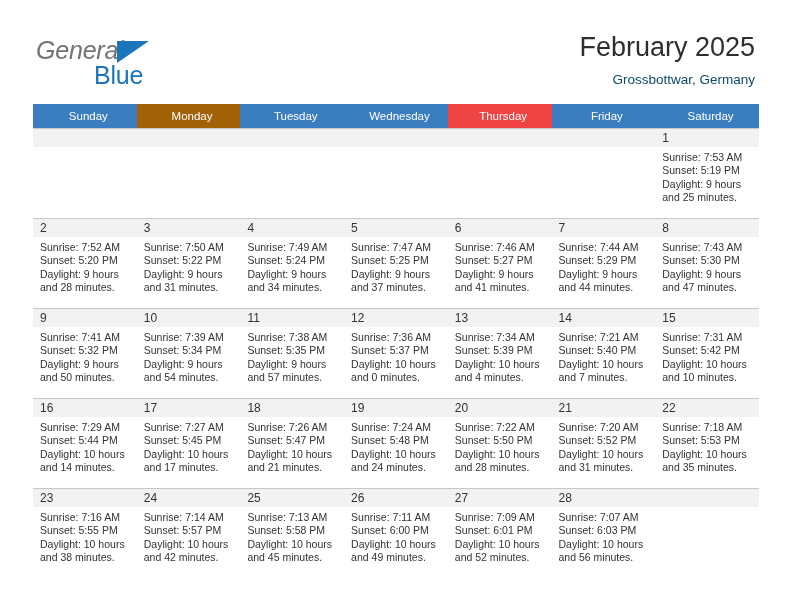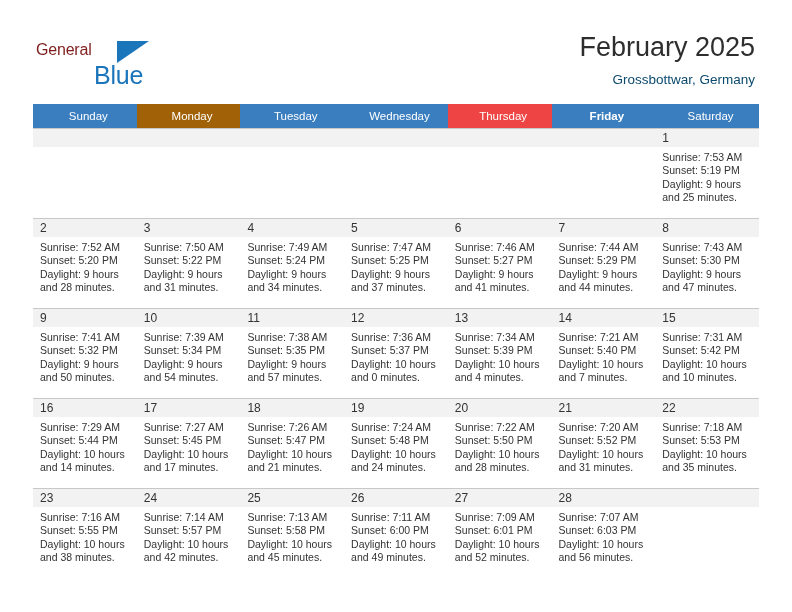--- a/index.html
+++ b/index.html
@@ -27,24 +27,25 @@
   .logo {
     position: absolute;
     left: 36px;
     top: 36px;
     width: 200px;
     height: 56px;
   }
   .logo-general {
     position: absolute;
     left: 0; top: 0;
-    font-size: 16px;
-    color: #7f1d1d;
+    font-size: 25px;
+    color: #737373;
     letter-spacing: -0.2px;
     line-height: 28px;
+    font-style: italic;
   }
   .logo-triangle {
     position: absolute;
     left: 81px;
     top: 5px;
     width: 0;
     height: 0;
     border-left: 32px solid #1b75bb;
     border-bottom: 22px solid transparent;
   }
@@ -149,21 +150,21 @@
   </div>
 
   <table class="calendar">
     <thead>
       <tr>
         <th style="background: rgb(58, 126, 191);">Sunday</th>
         <th style="background: #a16207;">Monday</th>
         <th style="background: rgb(58, 126, 191);">Tuesday</th>
         <th style="background: rgb(58, 126, 191);">Wednesday</th>
         <th style="background: #ef4444;">Thursday</th>
-        <th style="background: rgb(58, 126, 191); font-weight: bold;">Friday</th>
+        <th style="background: rgb(58, 126, 191);">Friday</th>
         <th style="background: rgb(58, 126, 191);">Saturday</th>
       </tr>
     </thead>
     <tbody>
         <tr>
           <td>
             <div class="cell filled empty">
               <div class="daynum-bar"></div>
             </div>
           </td>

